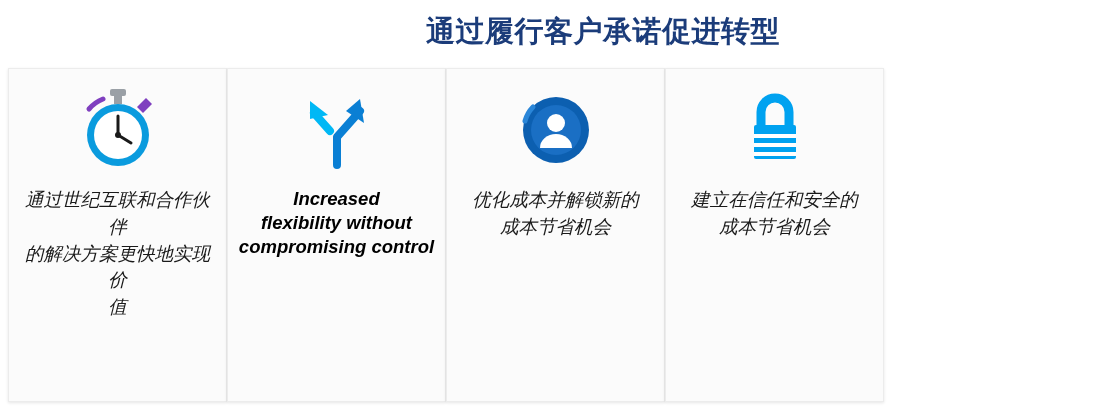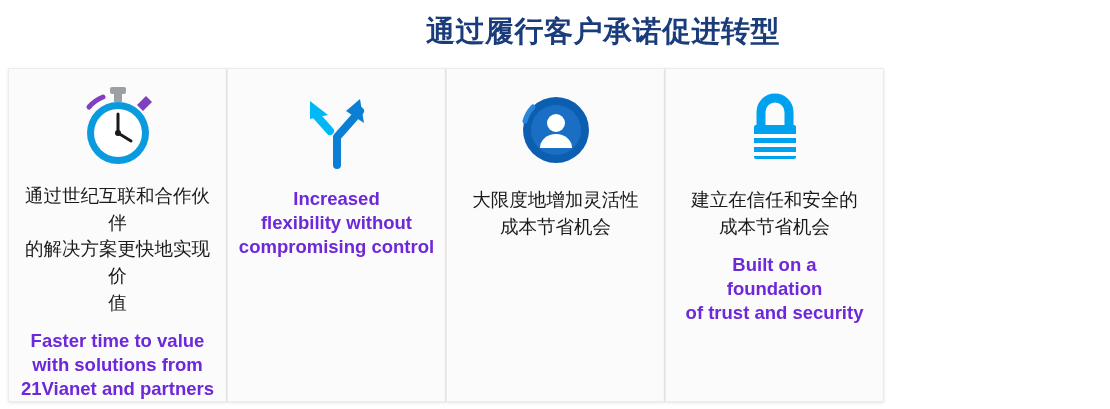--- a/index.html
+++ b/index.html
@@ -31,20 +31,21 @@
     letter-spacing: 0.5px;
     padding-left: 48px;
   }
   .cards {
     position: absolute;
     top: 68px;
     left: 8px;
     width: 876px;
     height: 334px;
     display: flex;
+    font-style: italic;
   }
   .card {
     width: 258px;
     height: 334px;
     background: #fbfbfb;
     border: 1px solid #ececec;
     box-shadow: 0 1px 3px rgba(0,0,0,0.10);
     box-sizing: border-box;
     display: flex;
     flex-direction: column;
@@ -64,21 +65,21 @@
   }
   .cn-text {
     font-size: 18.5px;
     color: #1a1a1a;
     line-height: 1.45;
     margin: 0 0 12px 0;
     white-space: pre-line;
   }
   .en-text {
     font-size: 18.5px;
-    color: #6d28d9;
+    color: #000000;
     font-weight: bold;
     line-height: 1.3;
     margin: 0;
     white-space: pre-line;
   }
 </style>
 </head>
 <body>
 
 <div class="slide">
@@ -98,23 +99,20 @@
           <path d="M45 50 L45 31" stroke="#1a1a1a" stroke-width="3" stroke-linecap="round"></path>
           <path d="M45 50 L58 58" stroke="#1a1a1a" stroke-width="3" stroke-linecap="round"></path>
           <circle cx="45" cy="50" r="3" fill="#1a1a1a"></circle>
           <path d="M16 24 a36 36 0 0 1 14 -10" stroke="#7f3fbf" stroke-width="5" fill="none" stroke-linecap="round"></path>
         </svg>
       </div>
       <div class="text-wrap">
         <p class="cn-text">通过世纪互联和合作伙伴
 的解决方案更快地实现价
 值</p>
-        <p class="en-text">Faster time to value
-with solutions from
-21Vianet and partners</p>
       </div>
     </div>
 
     <div class="card">
       <div class="icon-wrap">
         <svg width="90" height="86" viewBox="0 0 90 86">
           <path d="M45 80 L45 52 L68 26" stroke="#0a7fd4" stroke-width="8" fill="none" stroke-linecap="round" stroke-linejoin="round"></path>
           <path d="M68 14 L72 38 L54 26 z" fill="#0a7fd4"></path>
           <path d="M38 46 L22 28" stroke="#00b8f5" stroke-width="8" fill="none" stroke-linecap="round"></path>
           <path d="M18 16 L36 30 L18 34 z" fill="#00b8f5"></path>
@@ -131,38 +129,35 @@
       <div class="icon-wrap">
         <svg width="90" height="86" viewBox="0 0 90 86">
           <circle cx="45" cy="45" r="33" fill="#0c5fb0"></circle>
           <circle cx="45" cy="45" r="25" fill="#1a6fc4"></circle>
           <circle cx="45" cy="38" r="9" fill="#ffffff"></circle>
           <path d="M29 63 a16 14 0 0 1 32 0 z" fill="#ffffff"></path>
           <path d="M14 36 a33 33 0 0 1 8 -14" stroke="#2a86d8" stroke-width="5" fill="none" stroke-linecap="round"></path>
         </svg>
       </div>
       <div class="text-wrap">
-        <p class="cn-text">大限度地增加灵活性
+        <p class="cn-text">优化成本并解锁新的
 成本节省机会</p>
       </div>
     </div>
 
     <div class="card">
       <div class="icon-wrap">
         <svg width="90" height="86" viewBox="0 0 90 86">
           <path d="M31 40 L31 27 a14 14 0 0 1 28 0 L59 40" stroke="#00a2f0" stroke-width="9" fill="none" stroke-linecap="square"></path>
           <rect x="24" y="40" width="42" height="34" rx="2" fill="#00a2f0"></rect>
           <rect x="24" y="49" width="42" height="4" fill="#ffffff"></rect>
           <rect x="24" y="58" width="42" height="4" fill="#ffffff"></rect>
           <rect x="24" y="67" width="42" height="4" fill="#ffffff"></rect>
         </svg>
       </div>
       <div class="text-wrap">
         <p class="cn-text">建立在信任和安全的
 成本节省机会</p>
-        <p class="en-text">Built on a
-foundation
-of trust and security</p>
       </div>
     </div>
 
   </div>
 </div>
 
 </body></html>

